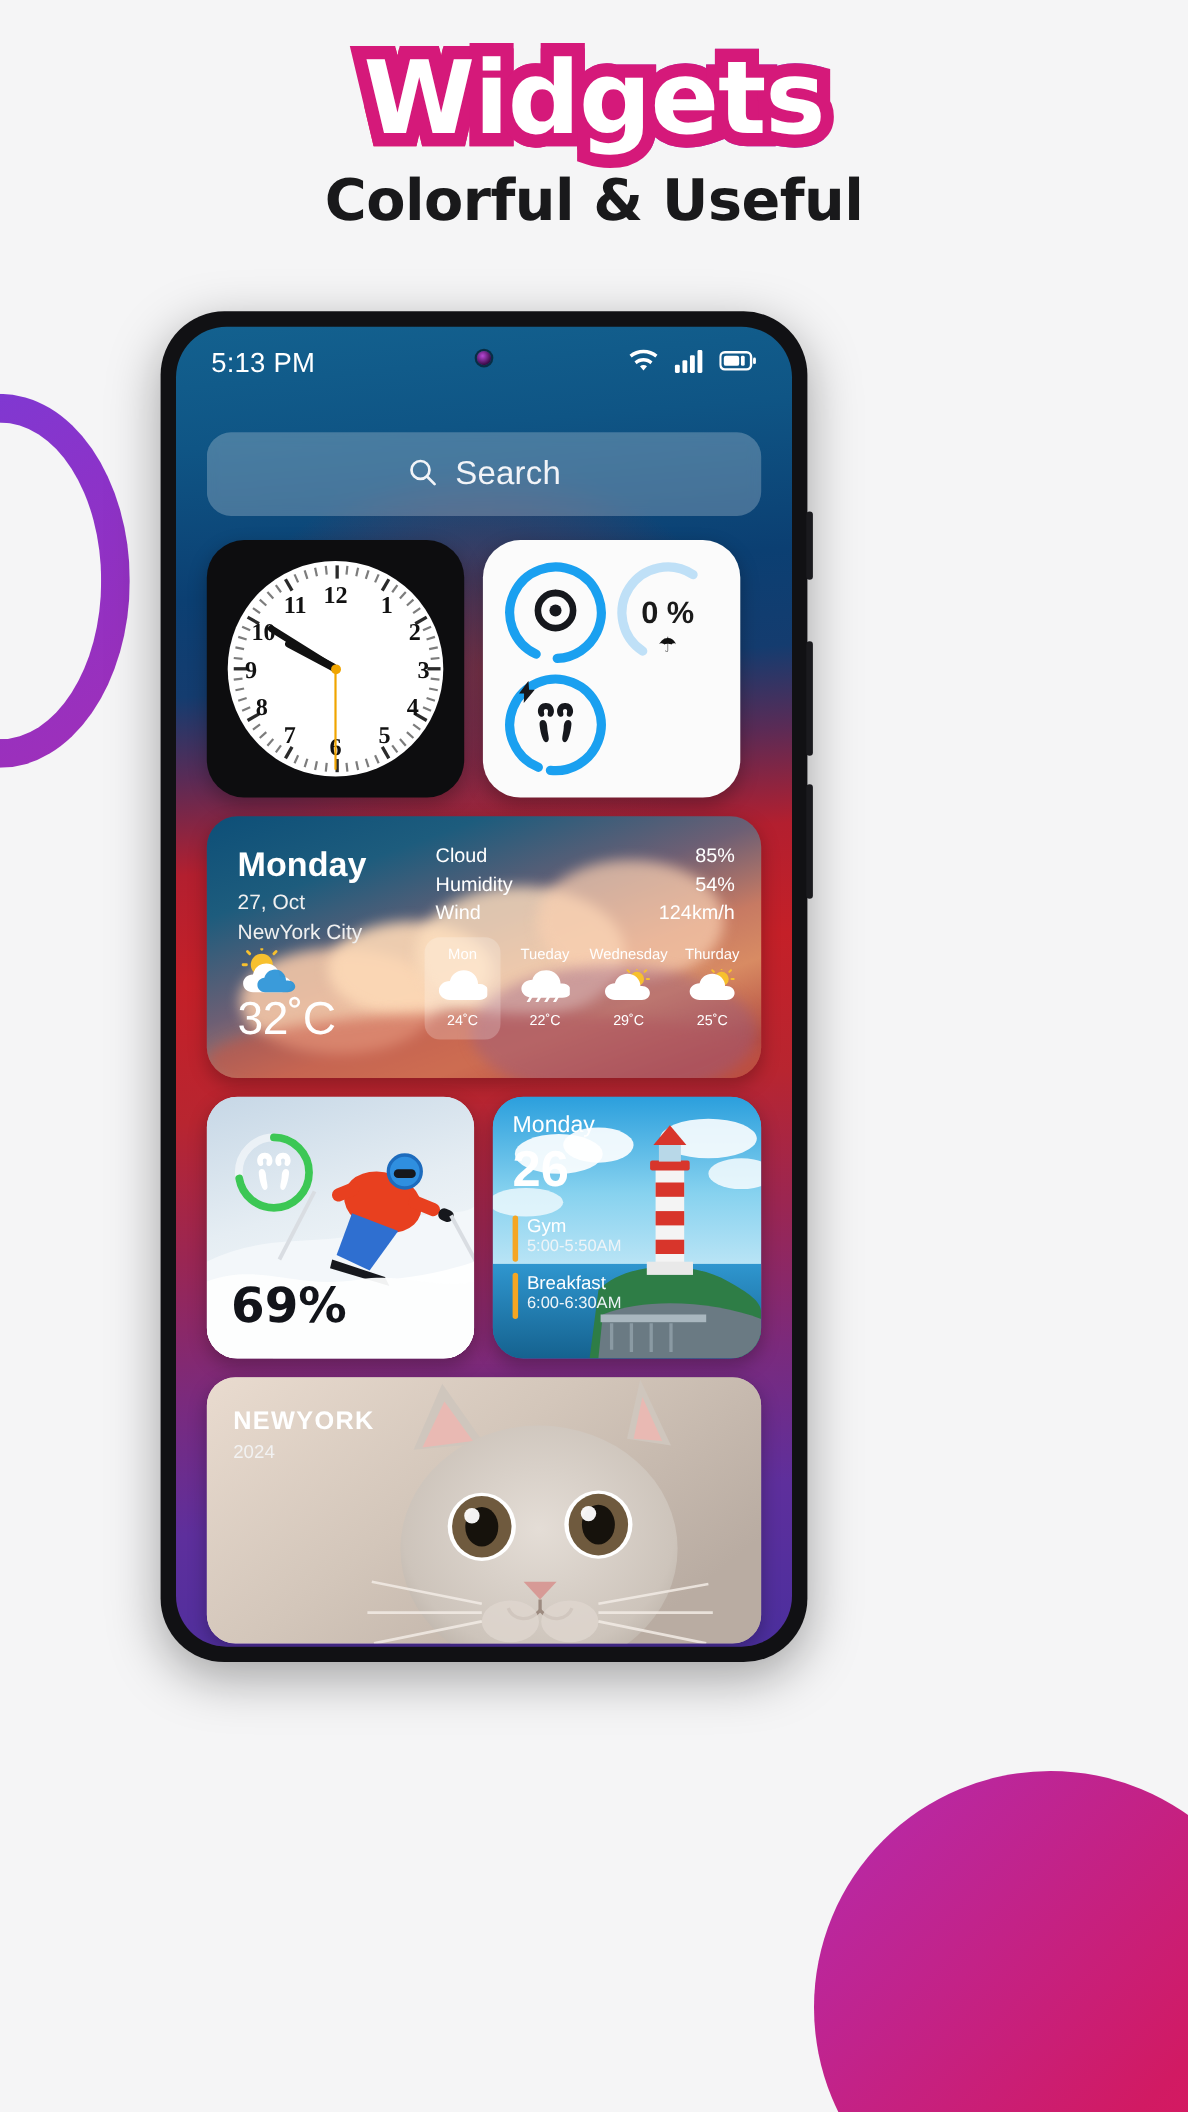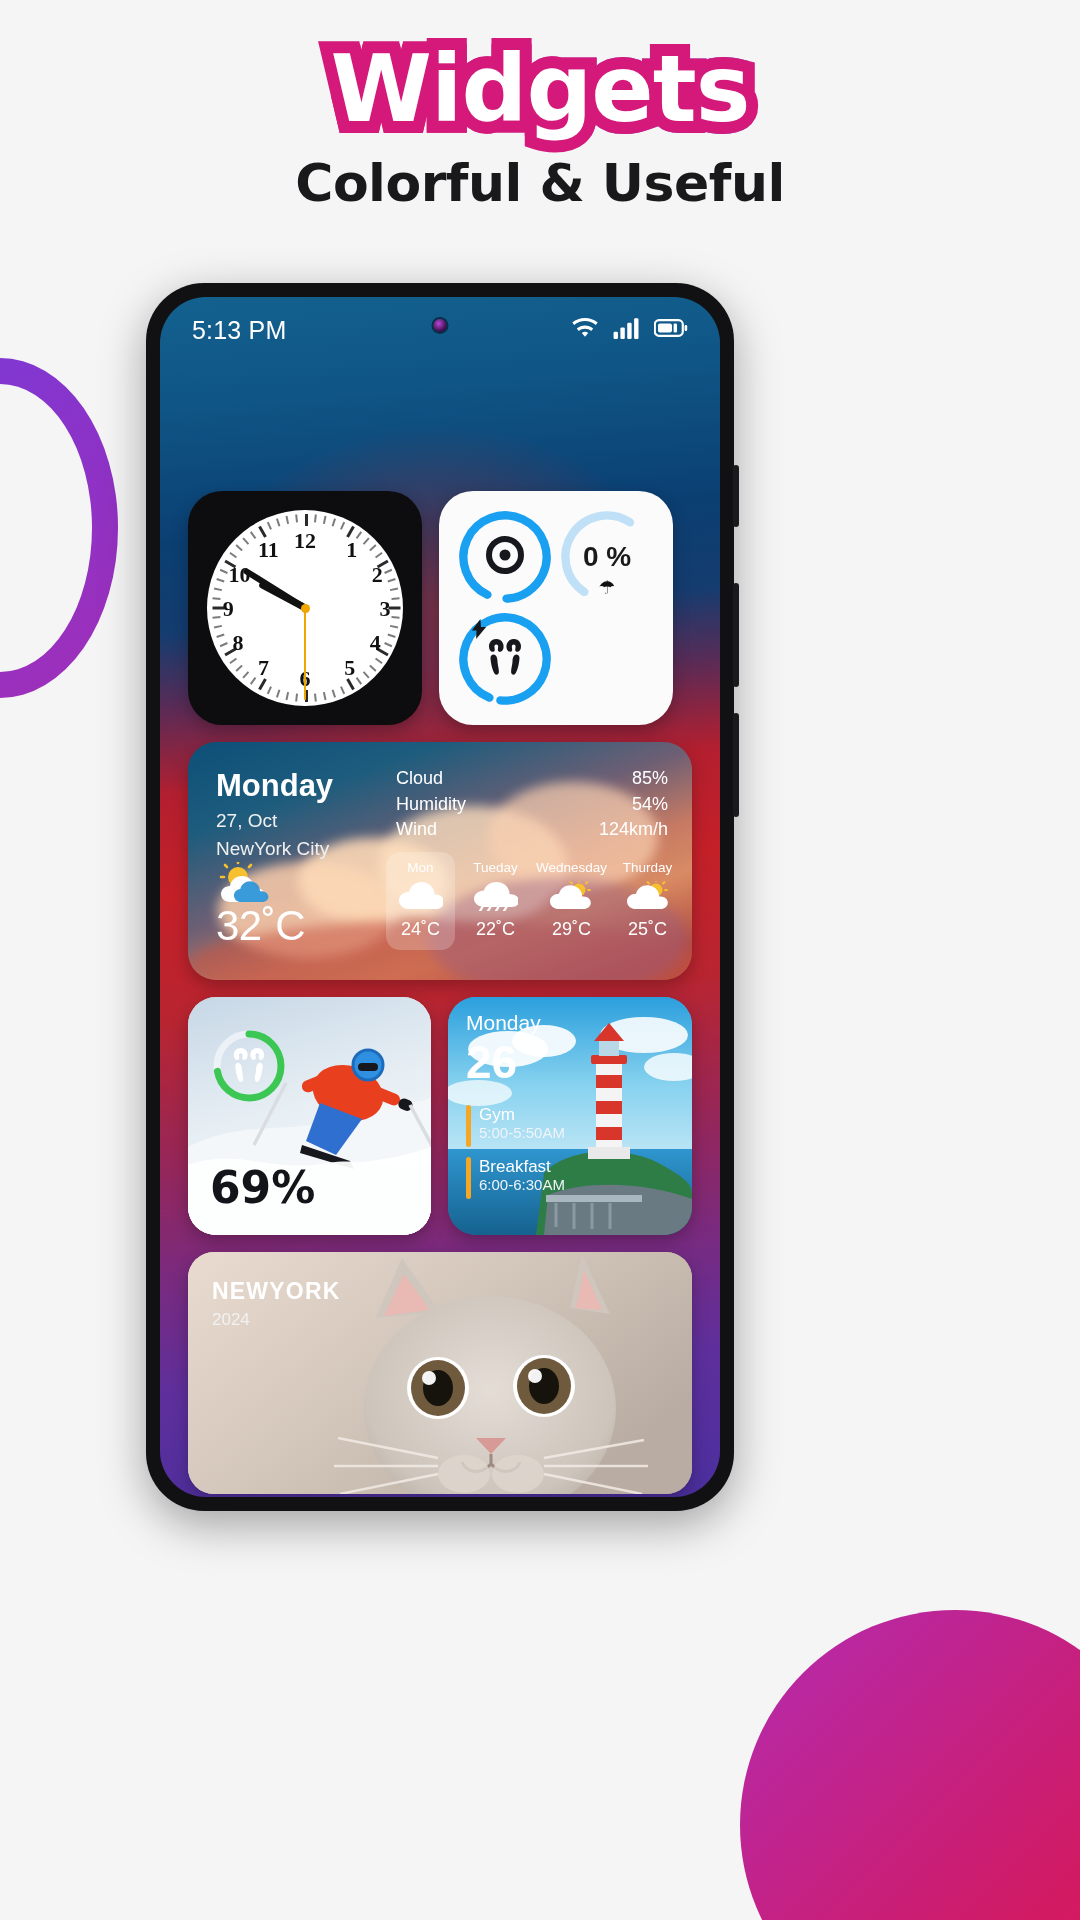--- a/index.html
+++ b/index.html
@@ -157,21 +157,21 @@
   .wx-date { position:absolute; left: 28px; top: 68px; color:#f0f0f0; font-size: 19px; }
   .wx-city { position:absolute; left: 28px; top: 96px; color:#f0f0f0; font-size: 19px; }
   .wx-temp { position:absolute; left: 28px; top: 160px; color:#fff; font-size: 42px; font-weight: 400; letter-spacing:-0.5px; }
   .wx-ico { position:absolute; left: 26px; top: 120px; }
   .wx-labels { position:absolute; left: 208px; top: 24px; color:#fff; font-size: 18px; line-height: 1.42; }
   .wx-values { position:absolute; right: 24px; top: 24px; color:#fff; font-size: 18px; line-height: 1.42; text-align:right; }
   .forecast { position:absolute; left: 198px; top: 110px; right: 10px; display:flex; gap: 6px; }
   .fday { flex:1; text-align:center; position:relative; padding: 8px 0 10px; border-radius: 14px; }
   .fday.active { background: rgba(255,255,255,0.22); }
   .fname { color:#fff; font-size: 13.5px; display:block; margin-bottom: 6px; }
-  .ftemp { color:#fff; font-size: 18px; display:block; margin-top: 4px; }
+  .ftemp { color:#fff; font-size: 13px; display:block; margin-top: 4px; }
 
   .w-ski {
     position:relative; width: 243px; height: 238px; border-radius: 28px; overflow:hidden;
     background: linear-gradient(170deg,#c9d9e6 0%, #dfe8ef 35%, #eef3f7 70%, #f6f9fb 100%);
     box-shadow: 0 6px 16px rgba(0,0,0,0.25);
   }
   .ski-pct { position:absolute; left: 22px; bottom: 22px; color:#12141a; font-size: 44px; font-weight: bold; font-family:"DejaVu Sans", sans-serif; }
 
   .w-cal {
     position:relative; width: 244px; height: 238px; border-radius: 28px; overflow:hidden;
@@ -246,20 +246,29 @@
             <svg width="34" height="20" viewBox="0 0 34 20">
               <rect x="0.8" y="2.2" width="28" height="15.6" rx="4.2" fill="none" stroke="#fff" stroke-width="2.2"></rect>
               <rect x="4" y="5.4" width="14" height="9.2" rx="2" fill="#fff"></rect>
               <rect x="19.6" y="5.4" width="3.4" height="9.2" rx="1.3" fill="#fff"></rect>
               <rect x="30.6" y="7" width="2.6" height="6" rx="1.3" fill="#fff"></rect>
             </svg>
           </span>
         </div>
       </div>
 
+      <div class="searchbar">
+        <span>
+          <svg width="28" height="28" viewBox="0 0 24 24" fill="none" stroke="#f2f4f8" stroke-width="2.1" stroke-linecap="round">
+            <circle cx="10.5" cy="10.5" r="7"></circle>
+              <line x1="15.8" y1="15.8" x2="21.5" y2="21.5"></line>
+          </svg>
+        </span>
+        <span class="search-text">Search</span>
+      </div>
 
       <div class="wgrid">
 
         <div class="row">
 
           <div class="w-clock">
             <div class="clockface">
               <div class="tick major" style="transform:rotate(0deg)"></div>
               <div class="tick" style="transform:rotate(6deg)"></div>
                 <div class="tick" style="transform:rotate(12deg)"></div>

